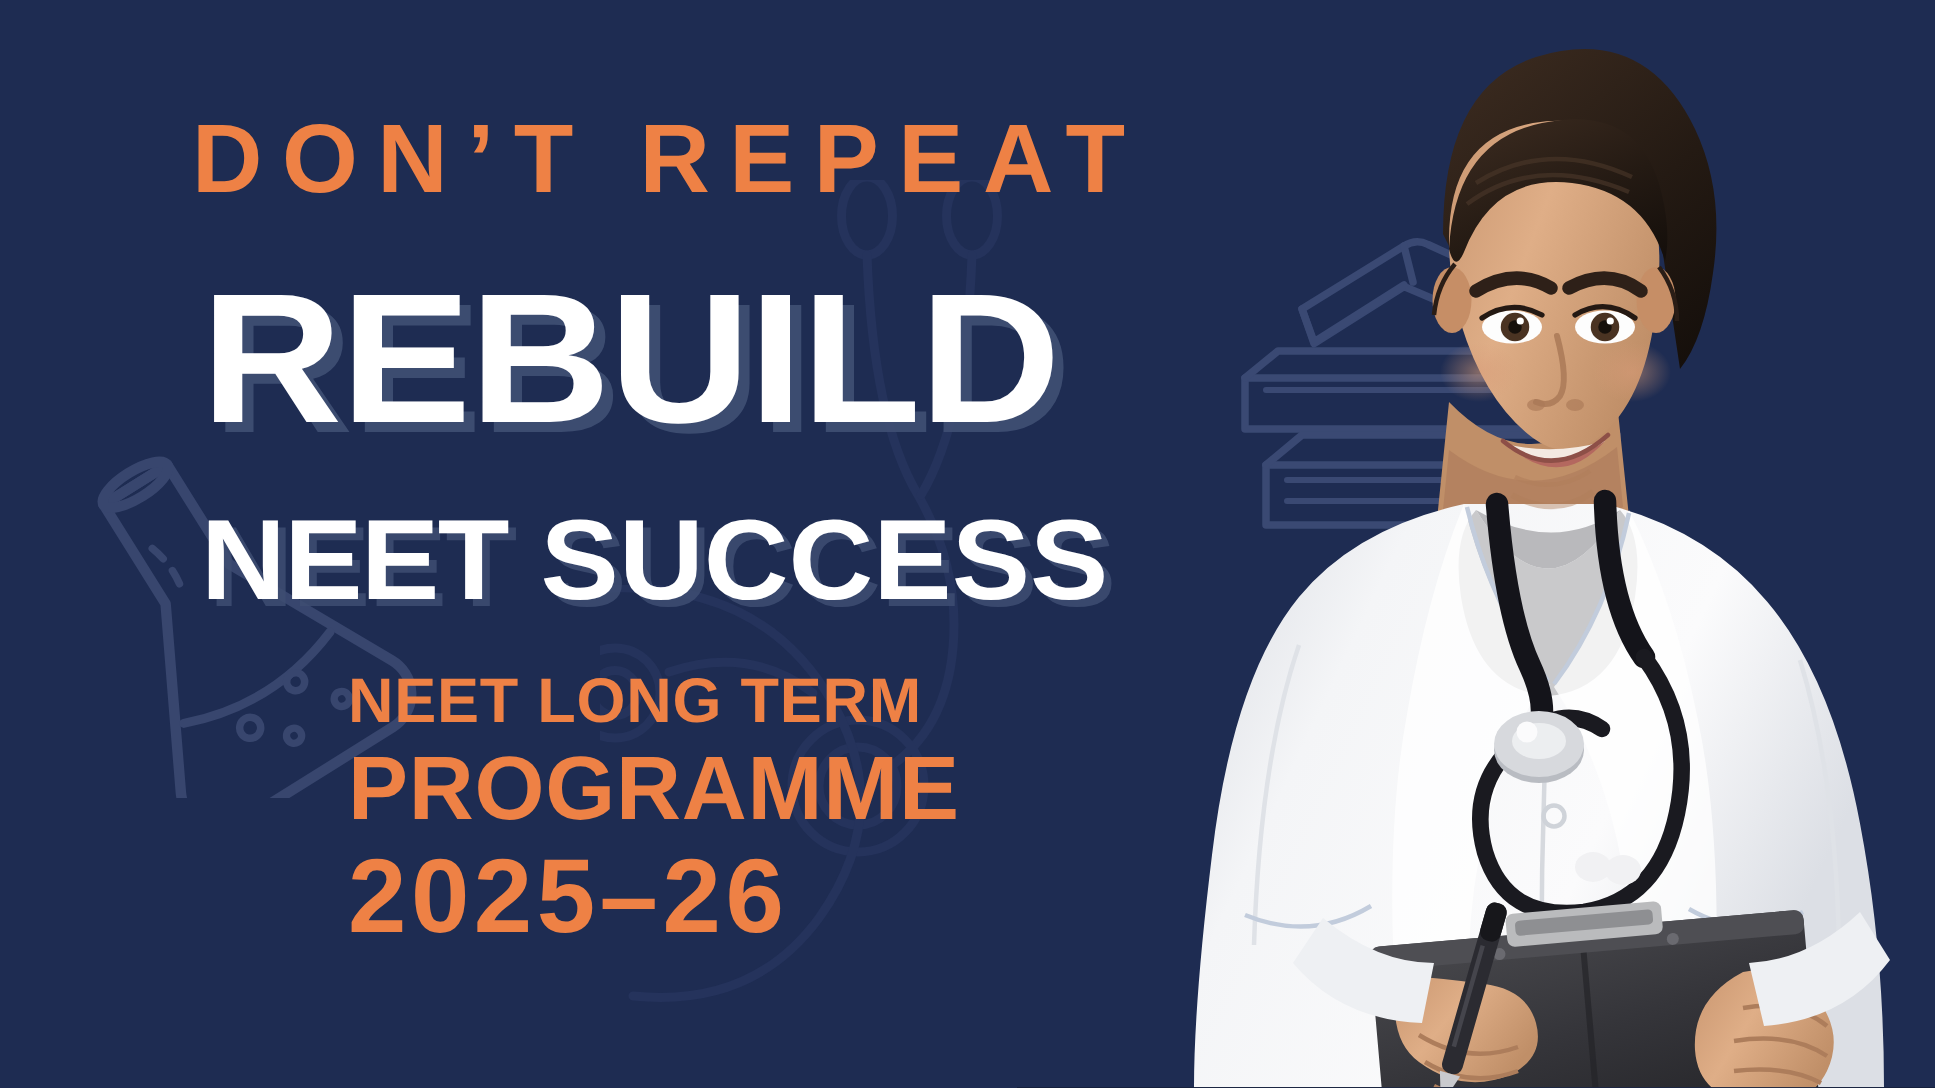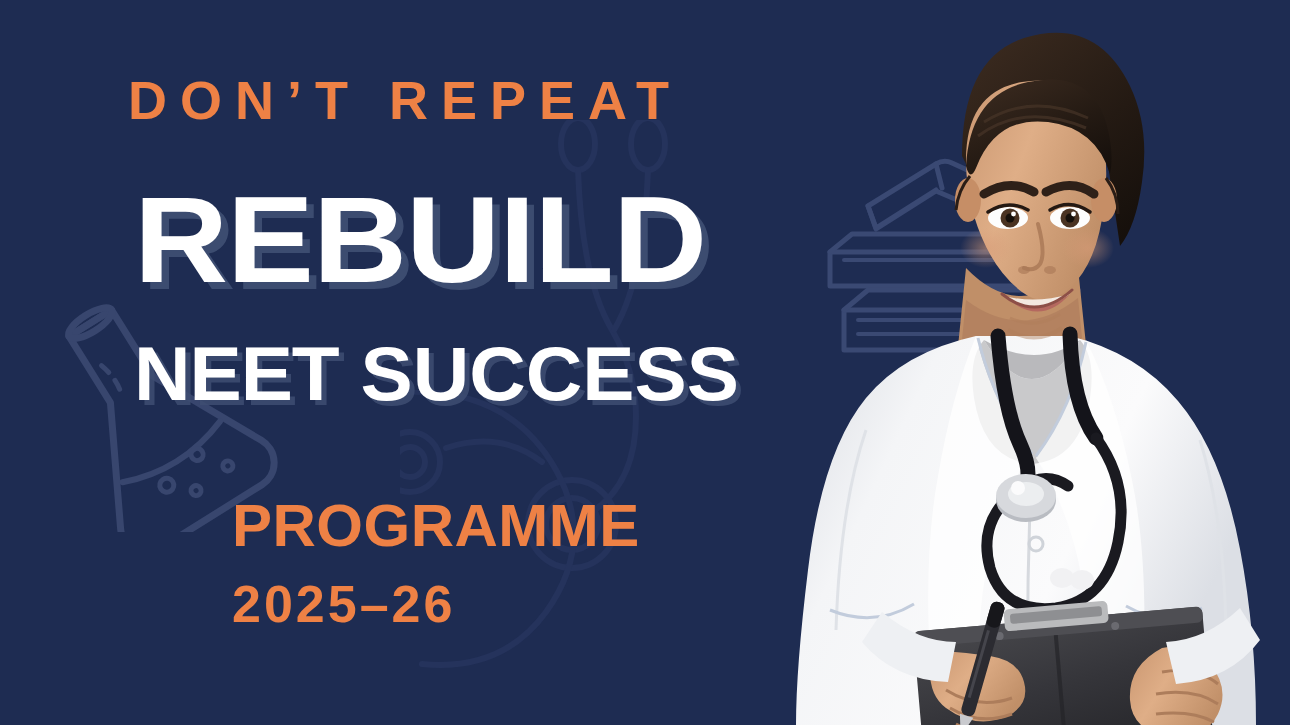--- a/index.html
+++ b/index.html
@@ -36,21 +36,21 @@
     left: 0;
     top: 0;
     width: 800px;
     height: 725px;
   }
 
   .line-dont {
     position: absolute;
     left: 128px;
     top: 73px;
-    font-size: 54px;
+    font-size: 65px;
     font-weight: 700;
     color: #ee8145;
     letter-spacing: 13px;
     line-height: 1;
     white-space: nowrap;
   }
 
   .line-rebuild {
     position: absolute;
     left: 134px;
@@ -103,27 +103,26 @@
     color: #ee8145;
     letter-spacing: 0.5px;
     line-height: 1;
     white-space: nowrap;
   }
 
   .line-year {
     position: absolute;
     left: 232px;
     top: 562px;
-    font-size: 52px;
+    font-size: 70px;
     font-weight: 700;
     color: #ee8145;
     letter-spacing: 3px;
     line-height: 1;
     white-space: nowrap;
-    margin-top: 16px;
   }
 
   
   .photo {
     position: absolute;
     left: 770px;
     top: 0;
     width: 520px;
     height: 725px;
     overflow: hidden;
@@ -199,20 +198,21 @@
   <div class="text-block">
 
     <div class="line-dont">DON’T REPEAT</div>
 
     <div class="line-rebuild">REBUILD</div>
 
     <div class="line-success">
       <span class="neet-part">NEET</span><span> SUCCESS</span>
     </div>
 
+    <div class="line-longterm">NEET LONG TERM</div>
 
     <div class="line-programme">PROGRAMME</div>
 
     <div class="line-year">2025–26</div>
   </div>
 
   <div class="photo">
     <svg width="520" height="725" viewBox="0 0 520 725">
       <defs>
         <linearGradient id="coatGrad" x1="0" y1="0" x2="1" y2="0.4">

